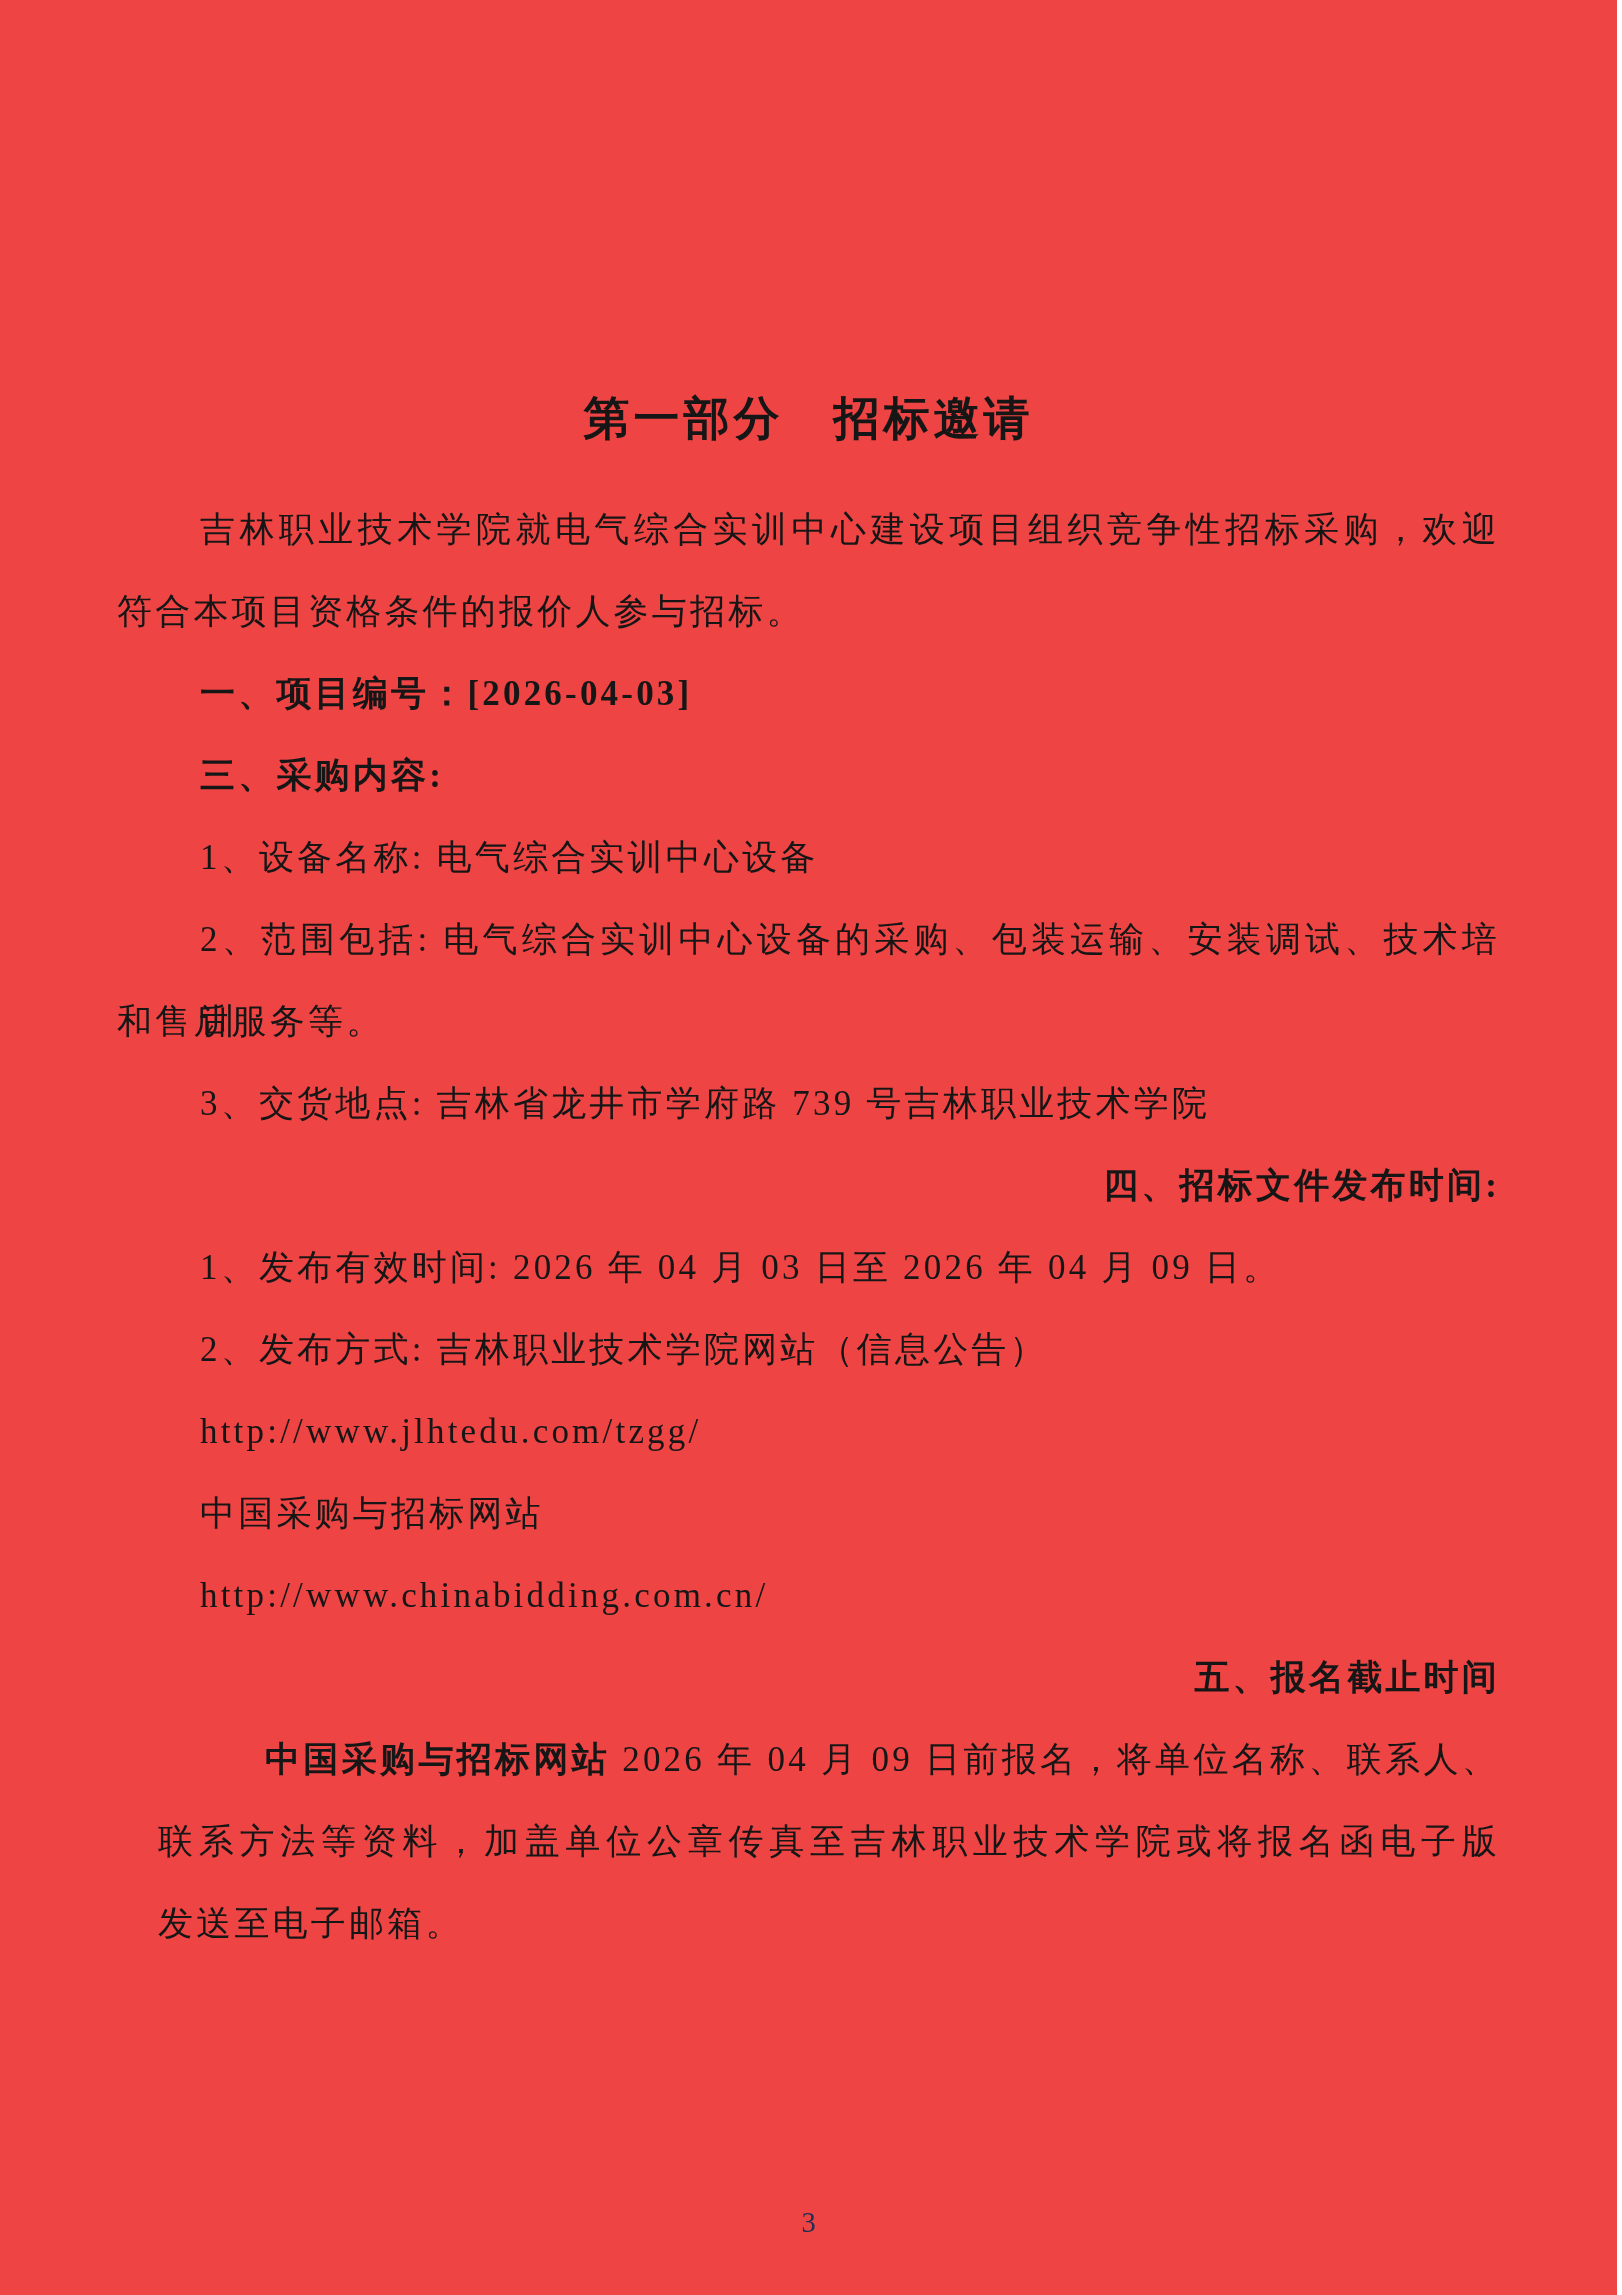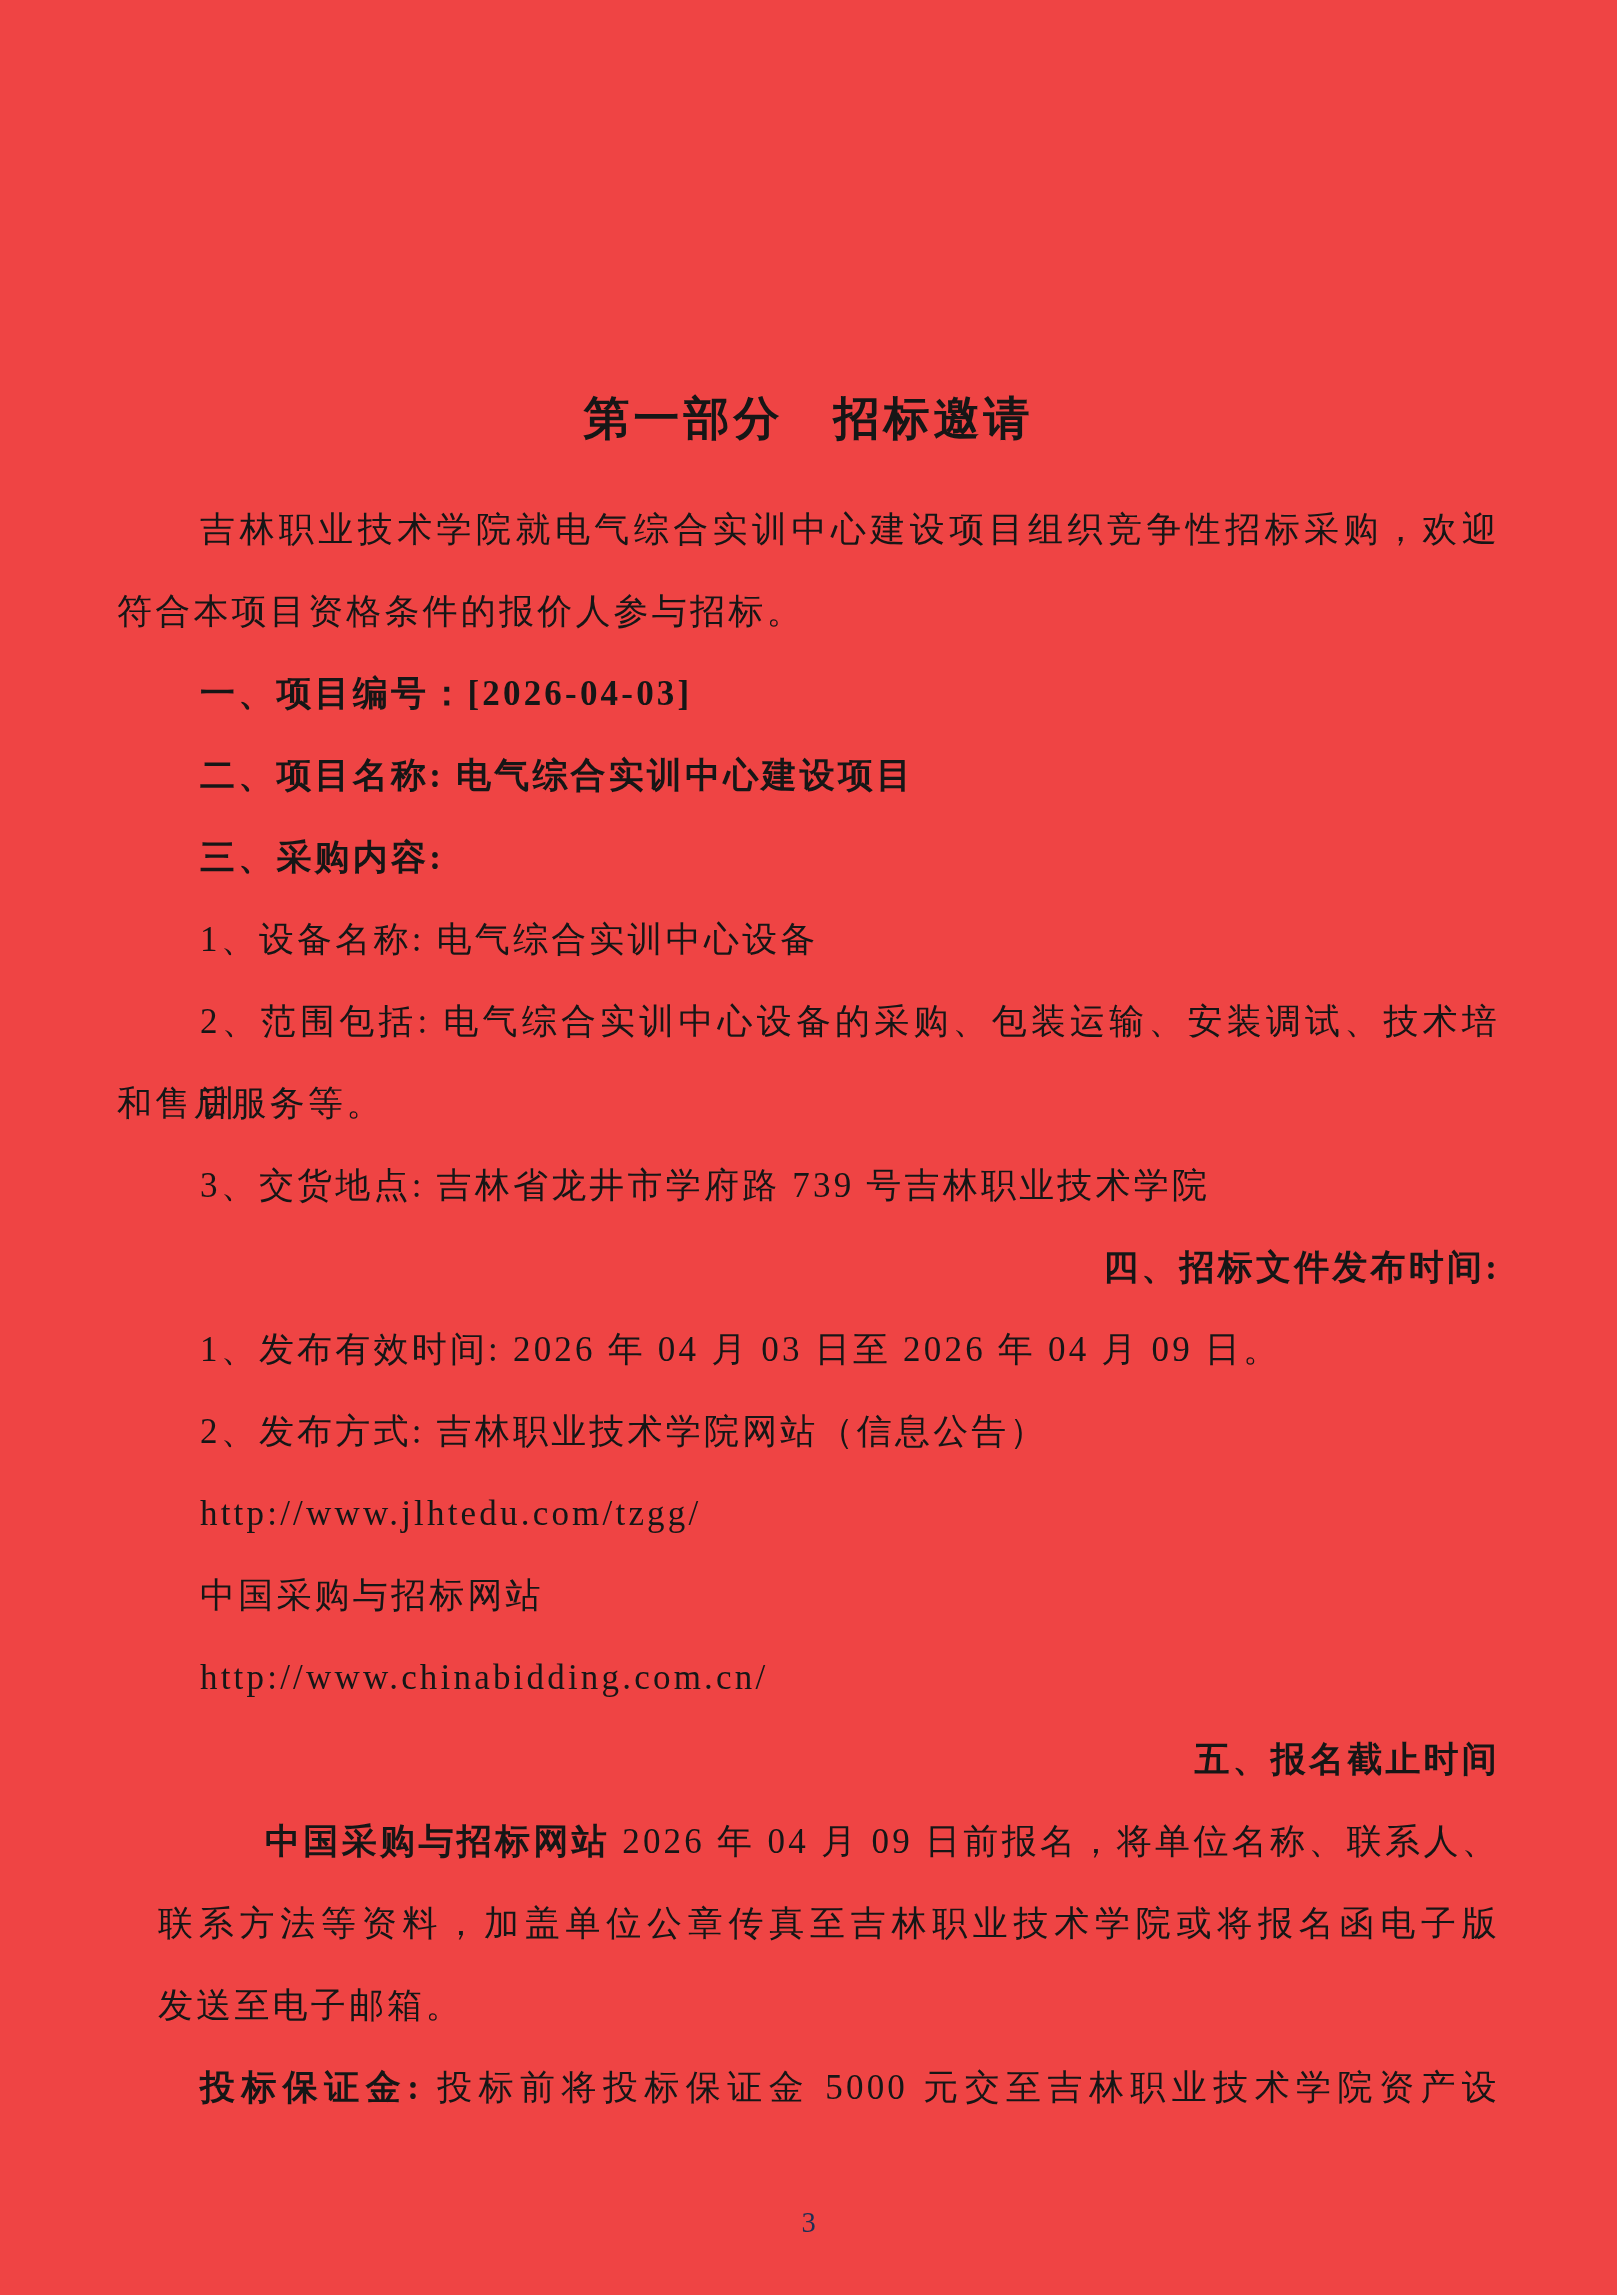--- a/index.html
+++ b/index.html
@@ -58,34 +58,32 @@
 </head>
 <body>
 
 <div class="page">
   <div class="title">第一部分　招标邀请</div>
 
   <div class="body-lines">
       <div class="line ind-i2 stretch"><span>吉林职业技术学院就电气综合实训中心建设项目组织竞争性招标采购，欢迎</span></div>
       <div class="line ind-i0"><span>符合本项目资格条件的报价人参与招标。</span></div>
       <div class="line ind-i2"><span class="b">一、项目编号：[2026-04-03]</span></div>
-      <div class="line ind-i2"><span class="b">二、项目名称: 电气综合实训中心建设项目</span></div>
       <div class="line ind-i2"><span class="b">三、采购内容:</span></div>
       <div class="line ind-i2"><span>1、设备名称: 电气综合实训中心设备</span></div>
       <div class="line ind-i2 stretch"><span>2、范围包括: 电气综合实训中心设备的采购、包装运输、安装调试、技术培训</span></div>
       <div class="line ind-i0"><span>和售后服务等。</span></div>
       <div class="line ind-i2"><span>3、交货地点: 吉林省龙井市学府路 739 号吉林职业技术学院</span></div>
       <div class="line ind-i15"><span class="b">四、招标文件发布时间:</span></div>
       <div class="line ind-i2"><span>1、发布有效时间: 2026 年 04 月 03 日至 2026 年 04 月 09 日。</span></div>
       <div class="line ind-i2"><span>2、发布方式: 吉林职业技术学院网站（信息公告）</span></div>
       <div class="line ind-i2"><span>http://www.jlhtedu.com/tzgg/</span></div>
       <div class="line ind-i2"><span>中国采购与招标网站</span></div>
       <div class="line ind-i2"><span>http://www.chinabidding.com.cn/</span></div>
       <div class="line ind-i15"><span class="b">五、报名截止时间</span></div>
       <div class="line ind-i5 stretch"><span class="b">中国采购与招标网站</span><span> 2026 年 04 月 09 日前报名，将单位名称、联系人、</span></div>
       <div class="line ind-i1 stretch"><span>联系方法等资料，加盖单位公章传真至吉林职业技术学院或将报名函电子版</span></div>
       <div class="line ind-i1"><span>发送至电子邮箱。</span></div>
-      <div class="line ind-i2 stretch"><span class="b">投标保证金:</span><span> 投标前将投标保证金 5000 元交至吉林职业技术学院资产设</span></div>
     </div>
 
   <div class="footer">3</div>
 </div>
 
 
 </body></html>

